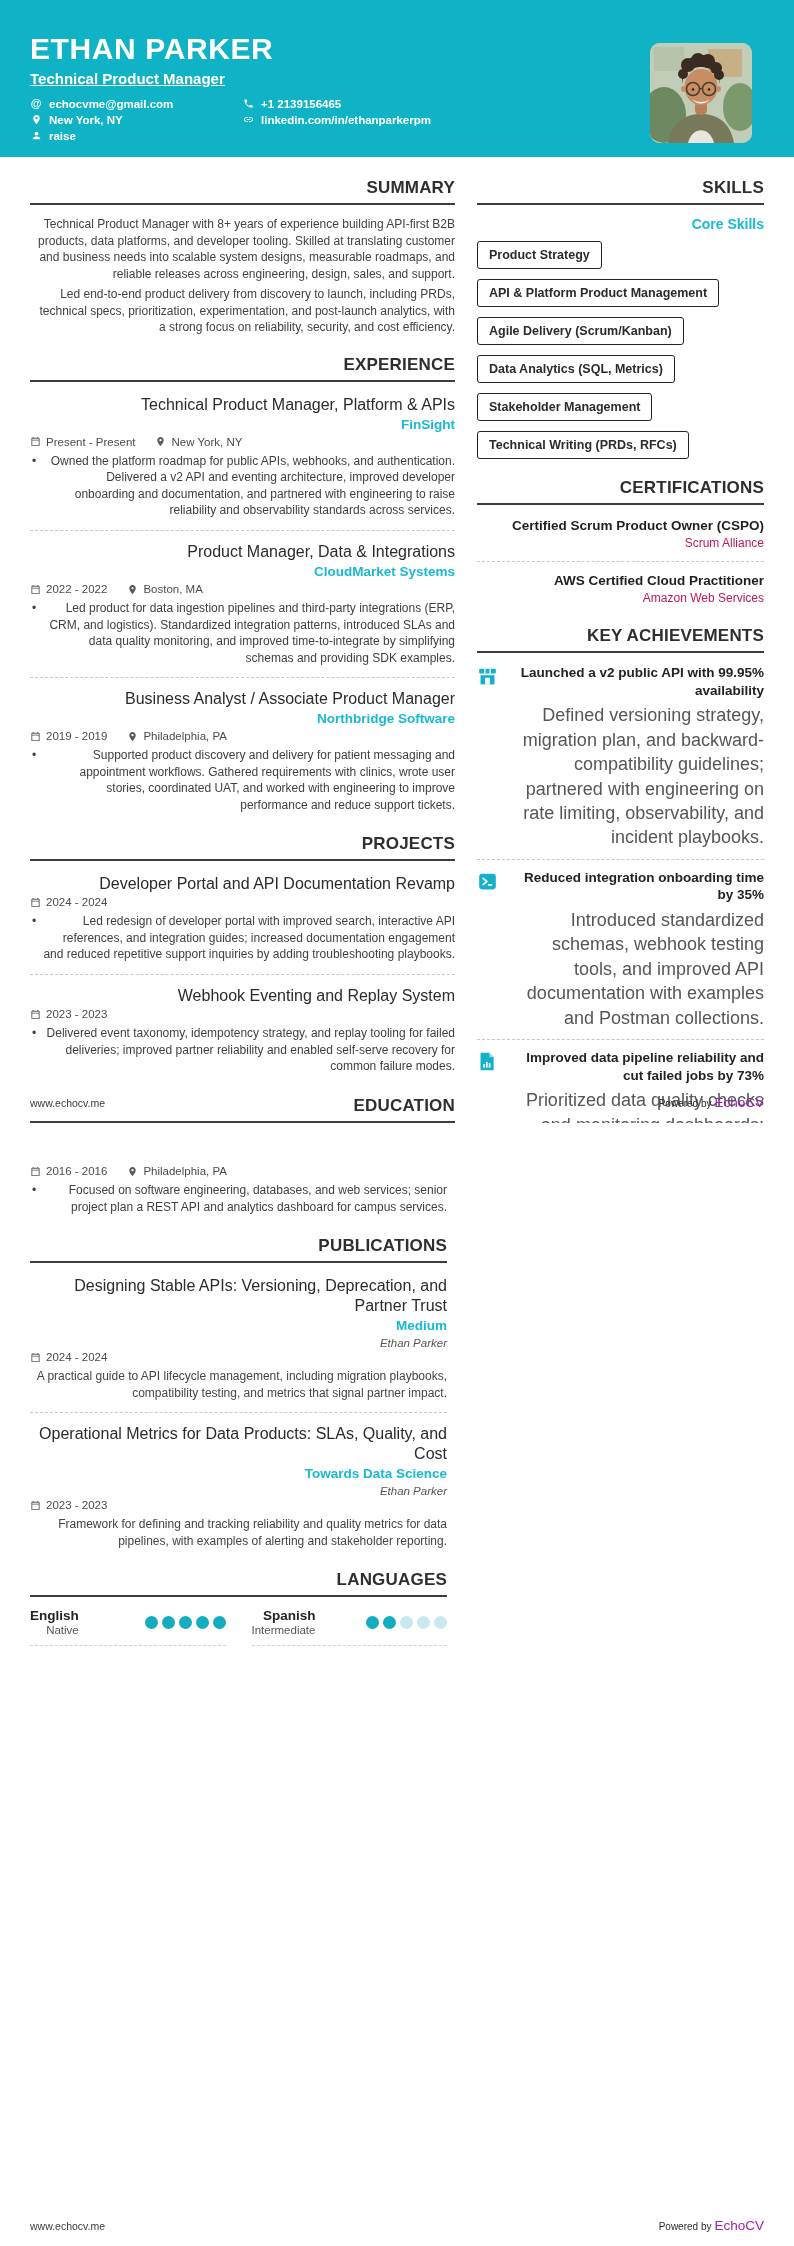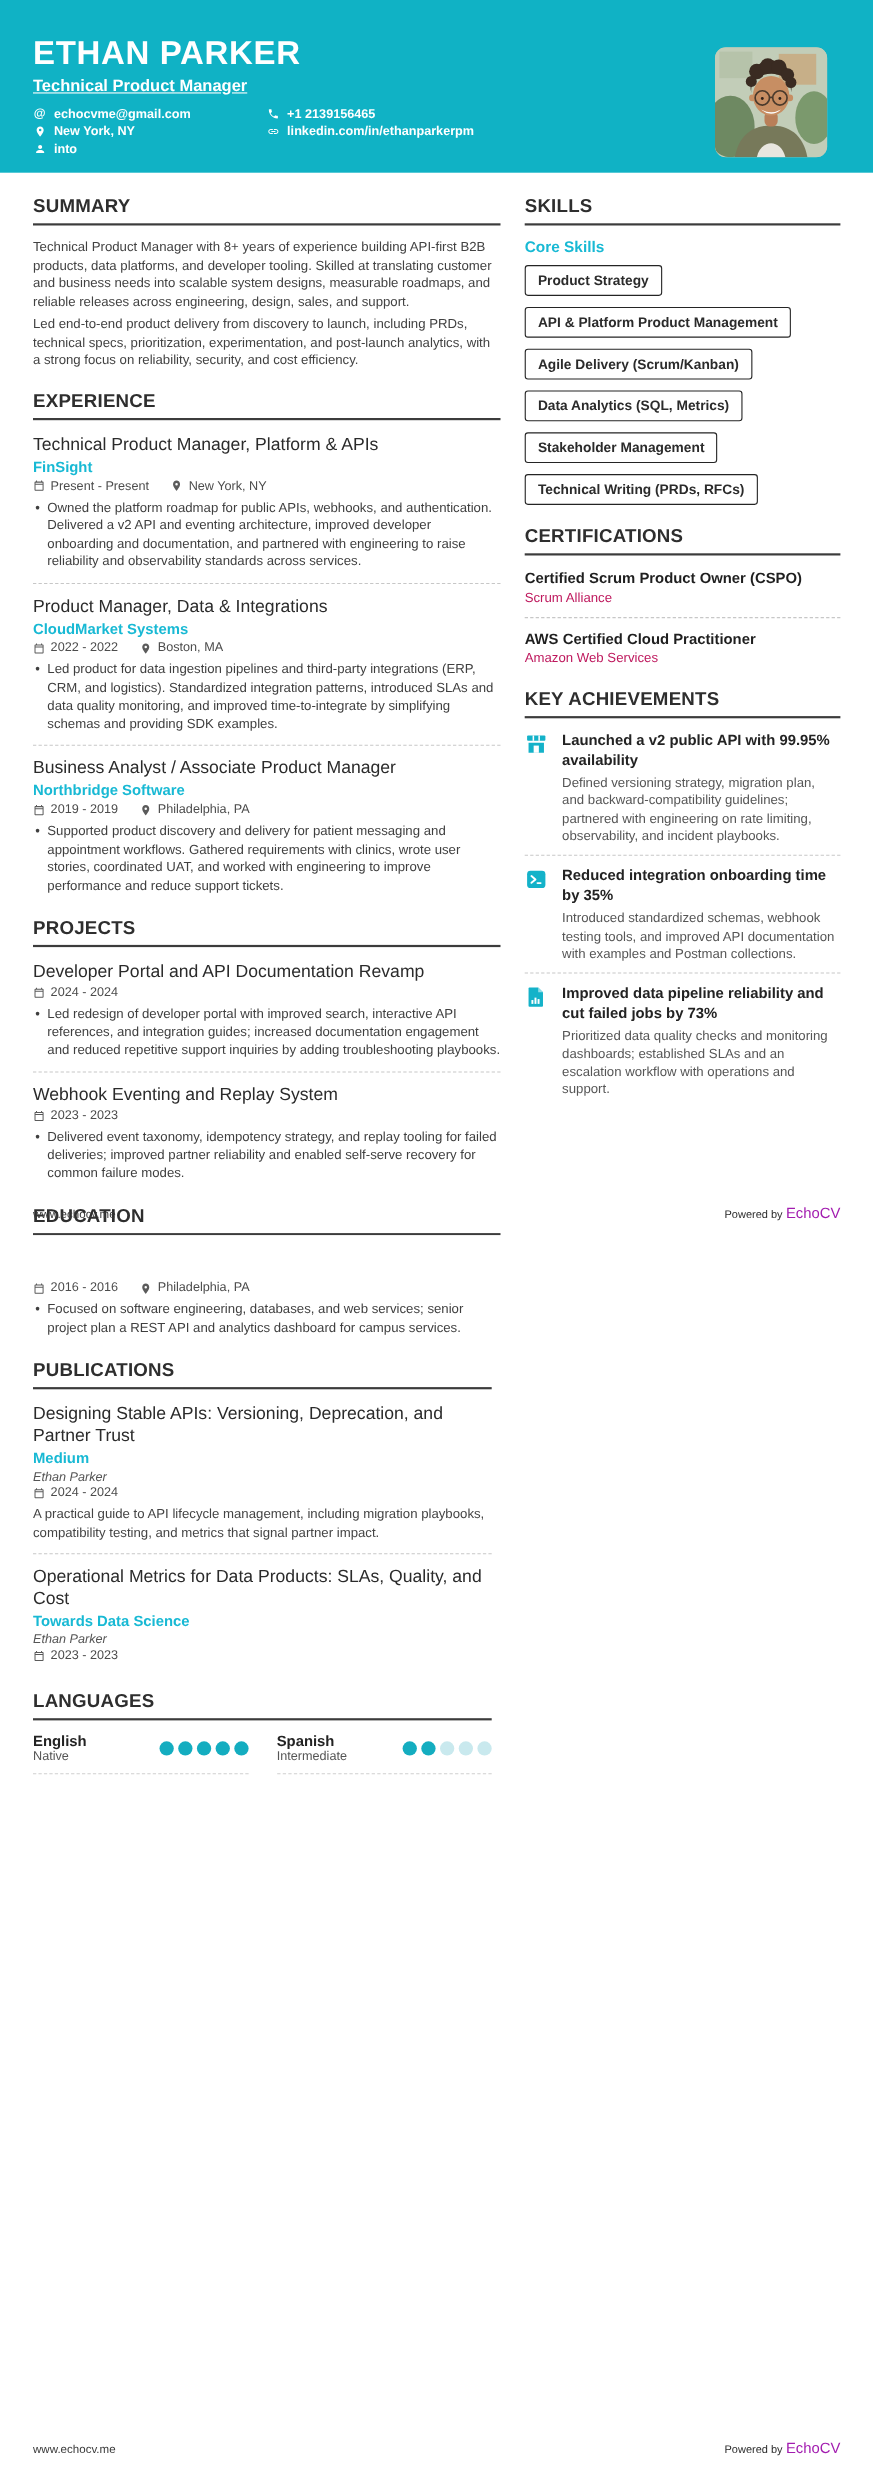--- a/index.html
+++ b/index.html
@@ -34,21 +34,21 @@
     position: absolute; left: 650px; top: 43px; width: 102px; height: 100px;
     border-radius: 10px; overflow: hidden; background: #c2cdb8;
   }
   .photo svg { display: block; width: 100%; height: 100%; }
 
   
   .content { display: flex; gap: 22px; padding: 21px 30px 0 30px; align-items: flex-start; }
   .left-col { width: 425px; flex: 0 0 425px; }
   .right-col { width: 287px; flex: 0 0 287px; }
 
-  .section { margin-bottom: 19px; }
+  .section { margin-bottom: 19px; text-align: right; }
   .section-heading {
     font-size: 17px; font-weight: 800; color: #2e2e2e; letter-spacing: .2px;
     border-bottom: 2.5px solid #3c3c3c; padding-bottom: 5px; margin-bottom: 11px;
   }
   .para { font-size: 12px; line-height: 1.38; color: #424242; margin-bottom: 4px; }
 
   .entry { padding: 2px 0 2px 0; }
   .entry-title { font-size: 16px; color: #2b2b2b; line-height: 1.25; margin-bottom: 2px; }
   .entry-company { font-size: 13.5px; font-weight: 700; color: #18b9d4; margin-bottom: 4px; }
   .meta-row { display: flex; gap: 20px; align-items: center; color: #4c4c4c; font-size: 11.5px; margin-bottom: 5px; }
@@ -68,21 +68,21 @@
     display: table; border: 1.6px solid #242424; border-radius: 3px;
     padding: 6px 11px; font-size: 12.5px; font-weight: 700; color: #2b2b2b; margin-bottom: 10px;
   }
   .cert-title { font-size: 13.5px; font-weight: 700; color: #1f1f1f; margin-bottom: 3px; }
   .cert-issuer { font-size: 12px; color: #be185d; }
 
   .ach { display: flex; gap: 13px; align-items: flex-start; }
   .ach-icon { width: 21px; flex: 0 0 21px; padding-top: 2px; }
   .ach-icon svg { width: 21px; height: 21px; }
   .ach-title { font-size: 13.5px; font-weight: 700; color: #232323; line-height: 1.3; margin-bottom: 4px; }
-  .ach-desc { font-size: 12px; color: #565656; line-height: 1.36; }
+  .ach-desc { font-size: 18px; color: #565656; line-height: 1.36; }
 
   
   .lang-grid { display: flex; gap: 26px; }
   .lang-item { width: 199px; display: flex; justify-content: space-between; align-items: center; padding-bottom: 9px; border-bottom: 1px dashed #cfcfcf; }
   .lang-name { font-size: 13.5px; font-weight: 700; color: #232323; }
   .lang-level { font-size: 11.5px; color: #555; margin-top: 1px; }
   .dots { display: flex; gap: 4px; }
   .dot { width: 13px; height: 13px; border-radius: 50%; background: #c9e9ee; }
   .dot.filled { background: #14adc0; }
 
@@ -121,21 +121,21 @@
               </svg>
           </span>
           <span>New York, NY</span>
         </div>
         <div class="contact-item">
           <span class="cicon">
             <svg viewBox="0 0 24 24">
                 <path d="M12 12c2.2 0 4-1.8 4-4s-1.8-4-4-4-4 1.8-4 4 1.8 4 4 4zm0 2c-2.7 0-8 1.3-8 4v2h16v-2c0-2.7-5.3-4-8-4z"></path>
               </svg>
           </span>
-          <span>into</span>
+          <span>raise</span>
         </div>
       </div>
       <div class="contact-col">
         <div class="contact-item">
           <span class="cicon">
             <svg viewBox="0 0 24 24">
                 <path d="M6.6 10.8c1.5 2.9 3.8 5.2 6.7 6.7l2.2-2.2c.3-.3.7-.4 1-.2 1.1.4 2.3.6 3.5.6.6 0 1 .4 1 1V20c0 .6-.4 1-1 1-9.4 0-17-7.6-17-17 0-.6.4-1 1-1h3.5c.6 0 1 .4 1 1 0 1.2.2 2.4.6 3.5.1.3 0 .7-.2 1l-2.3 2.3z"></path>
               </svg>
           </span>
           <span>+1 2139156465</span>
@@ -453,20 +453,21 @@
         <div class="meta-row">
           <span class="meta-item">
             <span class="micon">
                 <svg viewBox="0 0 24 24">
                   <path d="M19 4h-1V2h-2v2H8V2H6v2H5c-1.1 0-2 .9-2 2v14c0 1.1.9 2 2 2h14c1.1 0 2-.9 2-2V6c0-1.1-.9-2-2-2zm0 16H5V10h14v10zM19 8H5V6h14v2z"></path>
                 </svg>
               </span>
             <span>2023 - 2023</span>
           </span>
         </div>
+        <div class="pub-desc">Framework for defining and tracking reliability and quality metrics for data pipelines, with examples of alerting and stakeholder reporting.</div>
       </div>
     </div>
 
     <div class="section">
       <div class="section-heading">LANGUAGES</div>
       <div class="lang-grid">
         <div class="lang-item">
           <div>
             <div class="lang-name">English</div>
             <div class="lang-level">Native</div>

